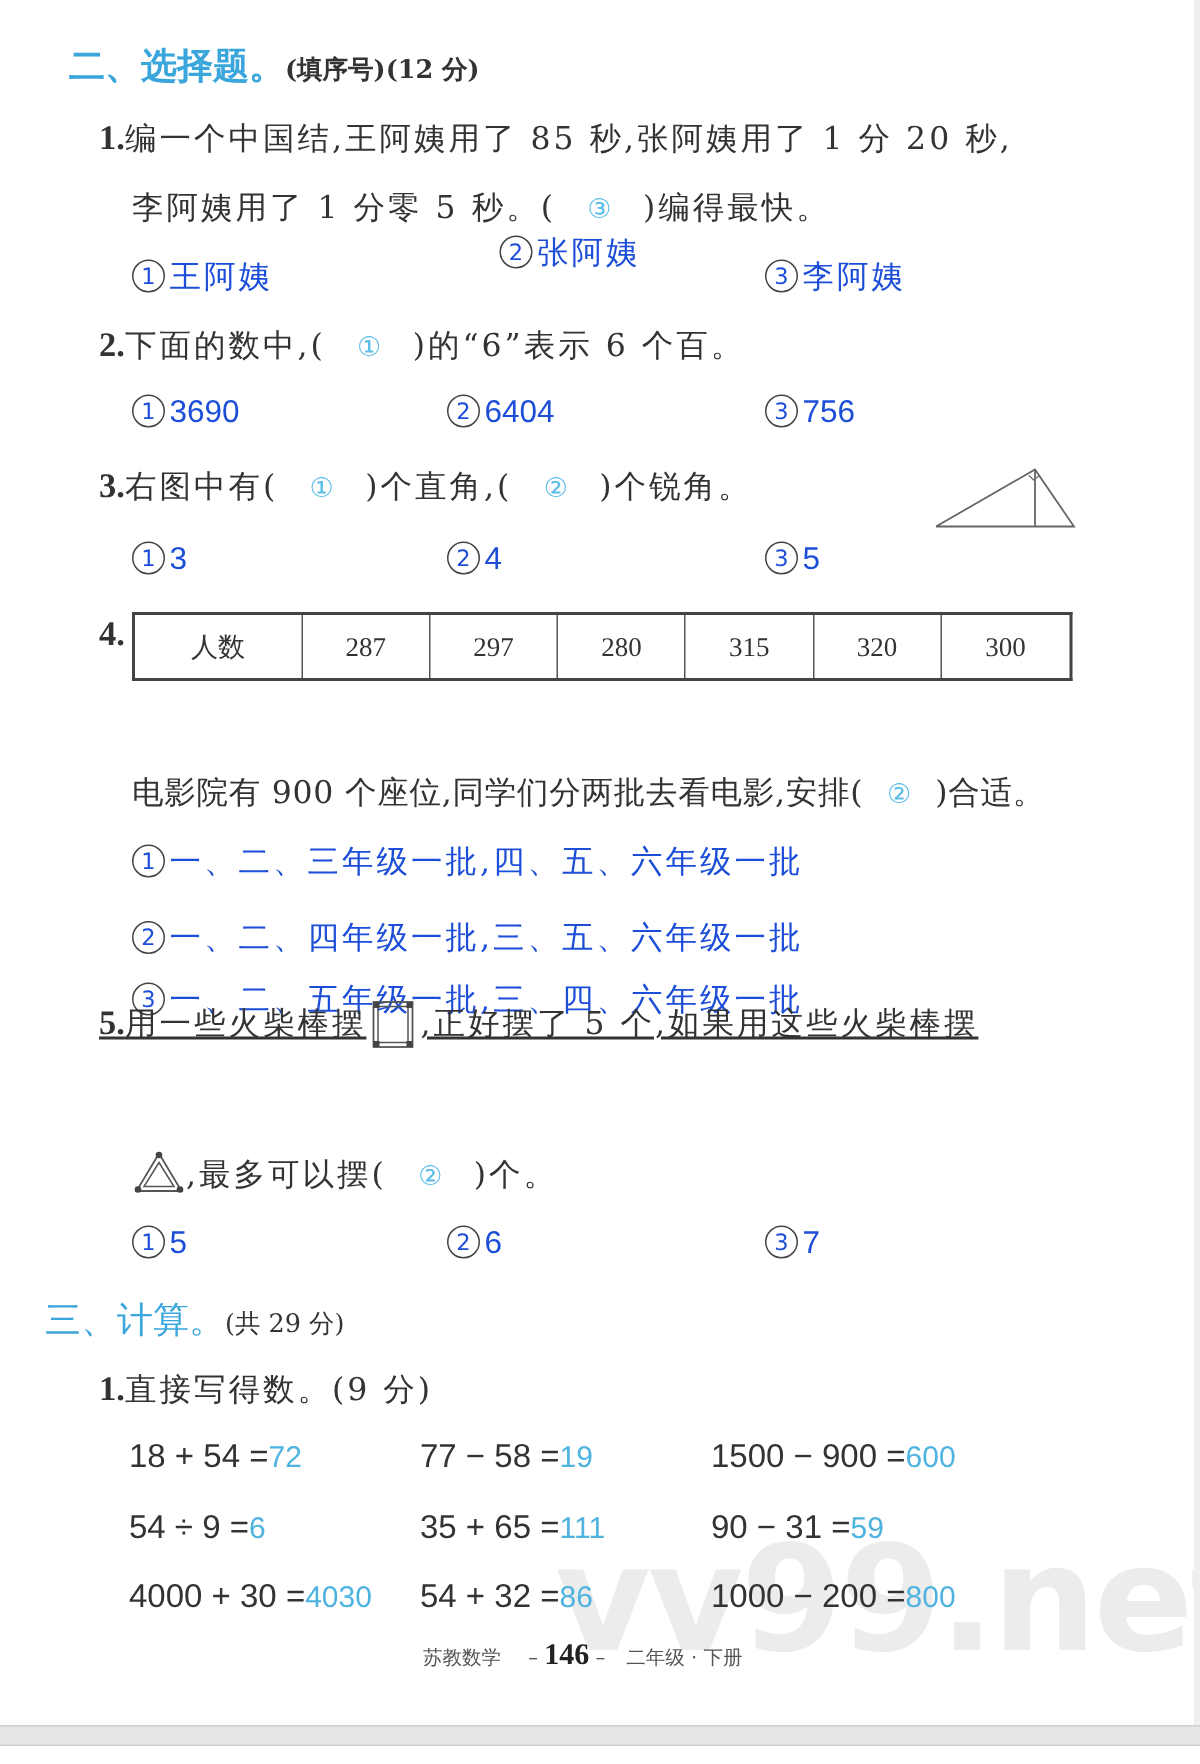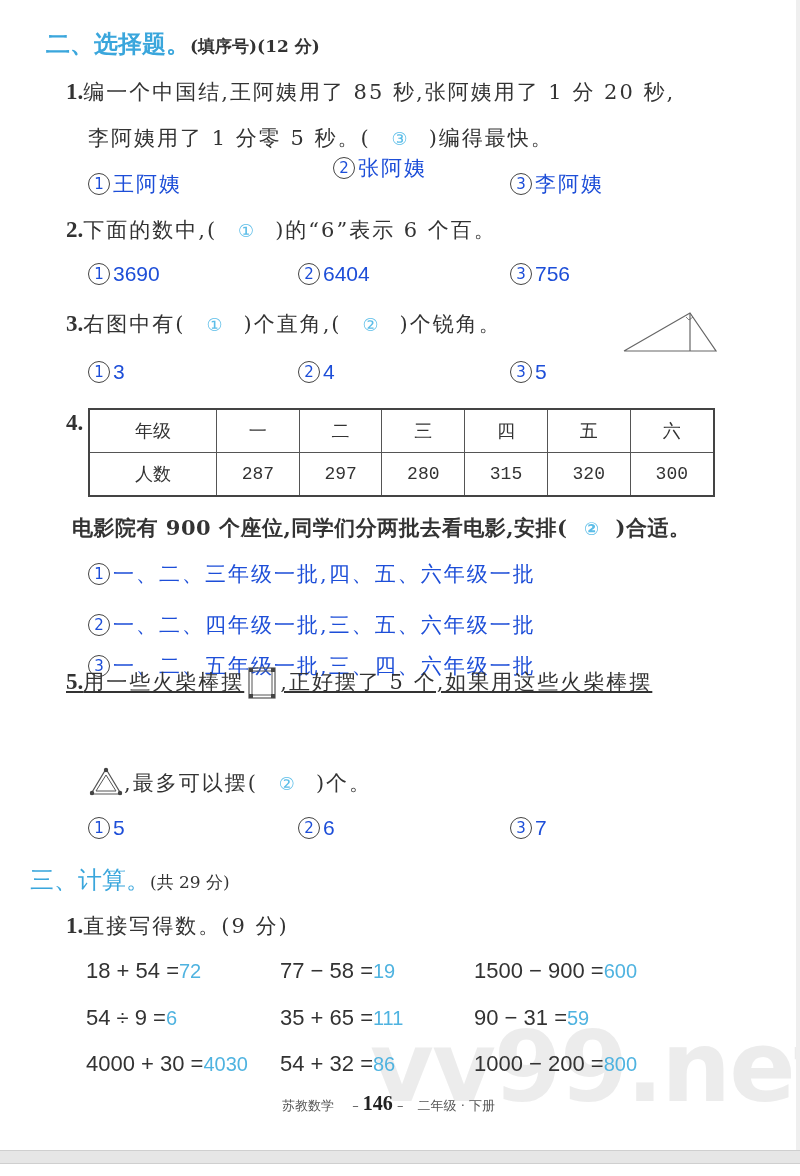--- a/index.html
+++ b/index.html
@@ -11,21 +11,21 @@
     .abs { position: absolute; white-space: nowrap; }
     .sec-title { font-family: "DejaVu Sans", "Liberation Sans", sans-serif; color: #3aa6dc; font-size: 24px; }
     .sec-note { font-size: 17px; color: #333; }
     .q { font-size: 21px; letter-spacing: 2px; color: #333; }
     .qnum { font-weight: bold; font-family: "Liberation Serif", serif; font-size: 23px; letter-spacing: 0; }
     .ans { color: #5bbde8; font-family: "DejaVu Sans", sans-serif; font-size: 18px; display: inline-block; width: 58px; text-align: center; letter-spacing: 0; }
     .opt { font-size: 21px; color: #1d4ed8; letter-spacing: 2px; }
     .circ { display: inline-block; width: 20px; height: 20px; border: 1px solid #444; border-radius: 50%; line-height: 20px; font-size: 15px; text-align: center; font-family: "DejaVu Sans", sans-serif; margin-right: 3px; vertical-align: 2px; letter-spacing: 0; }
     .num { font-family: "Liberation Sans", sans-serif; letter-spacing: 0; }
     table.grade { border-collapse: collapse; font-size: 18px; }
-    table.grade td { border: 1px solid #555; height: 40px; text-align: center; font-family: Liberation Mono, monospace; color: #333; }
+    table.grade td { border: 1px solid #555; height: 40px; text-align: center; font-family: Liberation Serif, serif; color: #333; }
     table.grade { border: 2px solid #444; }
     .calc { font-family: Liberation Sans, sans-serif; font-size: 22px; color: #333; }
     .calc .res { color: #4fb3e0; font-size: 20px; }
     .footer { font-size: 13px; color: #555; font-family: "DejaVu Sans", sans-serif; }
     .footer b { font-family: "Liberation Serif", serif; font-size: 20px; color: #222; margin-top: 20px; }
     .watermark { font-family: "DejaVu Sans", sans-serif; font-weight: bold; font-size: 98px; color: rgba(200,200,200,0.35); letter-spacing: -2px; }
     .bottom-bar { position: absolute; left: 0; top: 1150px; width: 800px; height: 12px; background: #e6e6e6; border-top: 1px solid #cfcfcf; border-bottom: 1px solid #cfcfcf; }
     .right-edge { position: absolute; left: 796px; top: 0; width: 4px; height: 1150px; background: #efefef; }
   </style>
 </head>
@@ -64,41 +64,32 @@
 </svg>
 <div class="abs opt" style="left:88px; top:360px;"><span class="circ">1</span><span class="num">3</span></div>
 <div class="abs opt" style="left:298px; top:360px;"><span class="circ">2</span><span class="num">4</span></div>
 <div class="abs opt" style="left:510px; top:360px;"><span class="circ">3</span><span class="num">5</span></div>
 
 <div class="abs q" style="left:66px; top:410px;">
   <span class="qnum">4.</span>
 </div>
 <table class="abs grade" style="left:88px; top:408px; width:627px;">
   <tbody>
-      <tr>
-    <td style="width:124px; font-family:'DejaVu Serif',serif;">年级</td>
-    <td style="font-family:'DejaVu Serif',serif;">一</td>
-    <td style="font-family:'DejaVu Serif',serif;">二</td>
-    <td style="font-family:'DejaVu Serif',serif;">三</td>
-    <td style="font-family:'DejaVu Serif',serif;">四</td>
-    <td style="font-family:'DejaVu Serif',serif;">五</td>
-    <td style="font-family:'DejaVu Serif',serif;">六</td>
-  </tr>
   <tr>
     <td style="font-family:'DejaVu Serif',serif;">人数</td>
     <td>287</td>
     <td>297</td>
     <td>280</td>
     <td>315</td>
     <td>320</td>
     <td>300</td>
   </tr>
 </tbody>
   </table>
-<div class="abs q" style="left:72px; top:514px; letter-spacing:0.5px;font-weight:bold;">
+<div class="abs q" style="left:88px; top:514px; letter-spacing:0.5px;">
   <span>电影院有 900 个座位,同学们分两批去看电影,安排(</span><span class="ans" style="width:48px;">②</span><span>)合适。</span>
 </div>
 <div class="abs opt" style="left:88px; top:560px;"><span class="circ">1</span><span>一、二、三年级一批,四、五、六年级一批</span></div>
 <div class="abs opt" style="left:88px; top:611px;"><span class="circ">2</span><span>一、二、四年级一批,三、五、六年级一批</span></div>
 <div class="abs opt" style="left:88px; top:652px;"><span class="circ">3</span><span>一、二、五年级一批,三、四、六年级一批</span></div>
 
 <div class="abs q" style="left:66px; top:665px;text-decoration:underline;">
   <span class="qnum">5.</span><span>用一些火柴棒摆</span><svg width="32" height="36" style="vertical-align:-12px; margin:0 2px;">
     <rect x="3" y="3" width="26" height="30" fill="none" stroke="#555" stroke-width="1.2"></rect>
     <rect x="6" y="6" width="20" height="24" fill="none" stroke="#555" stroke-width="1"></rect>

